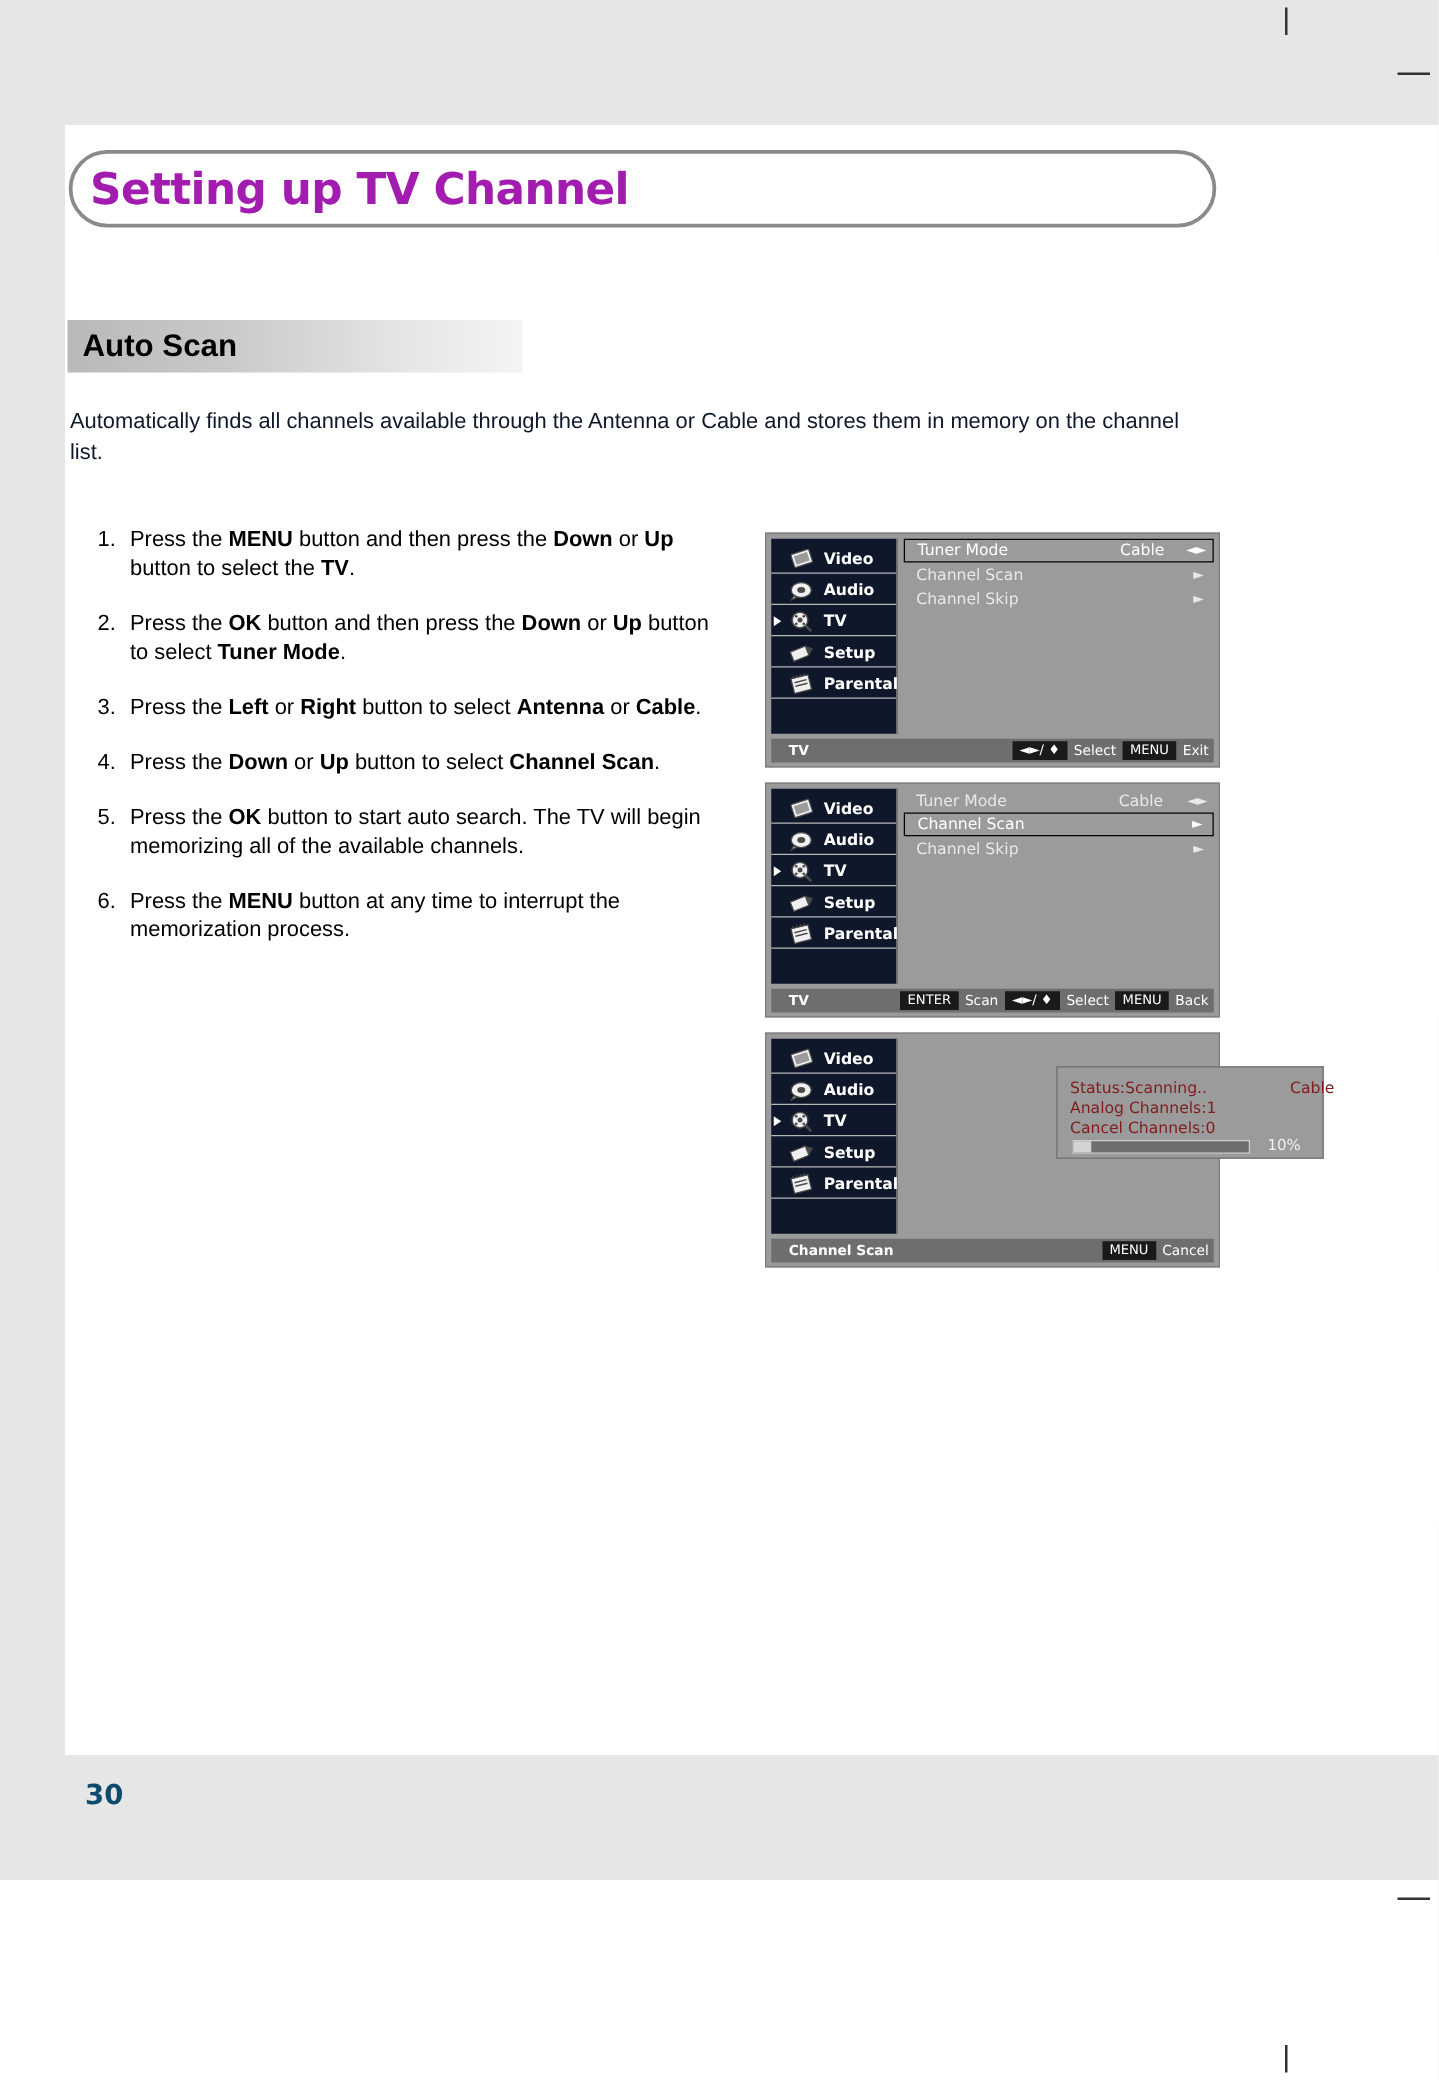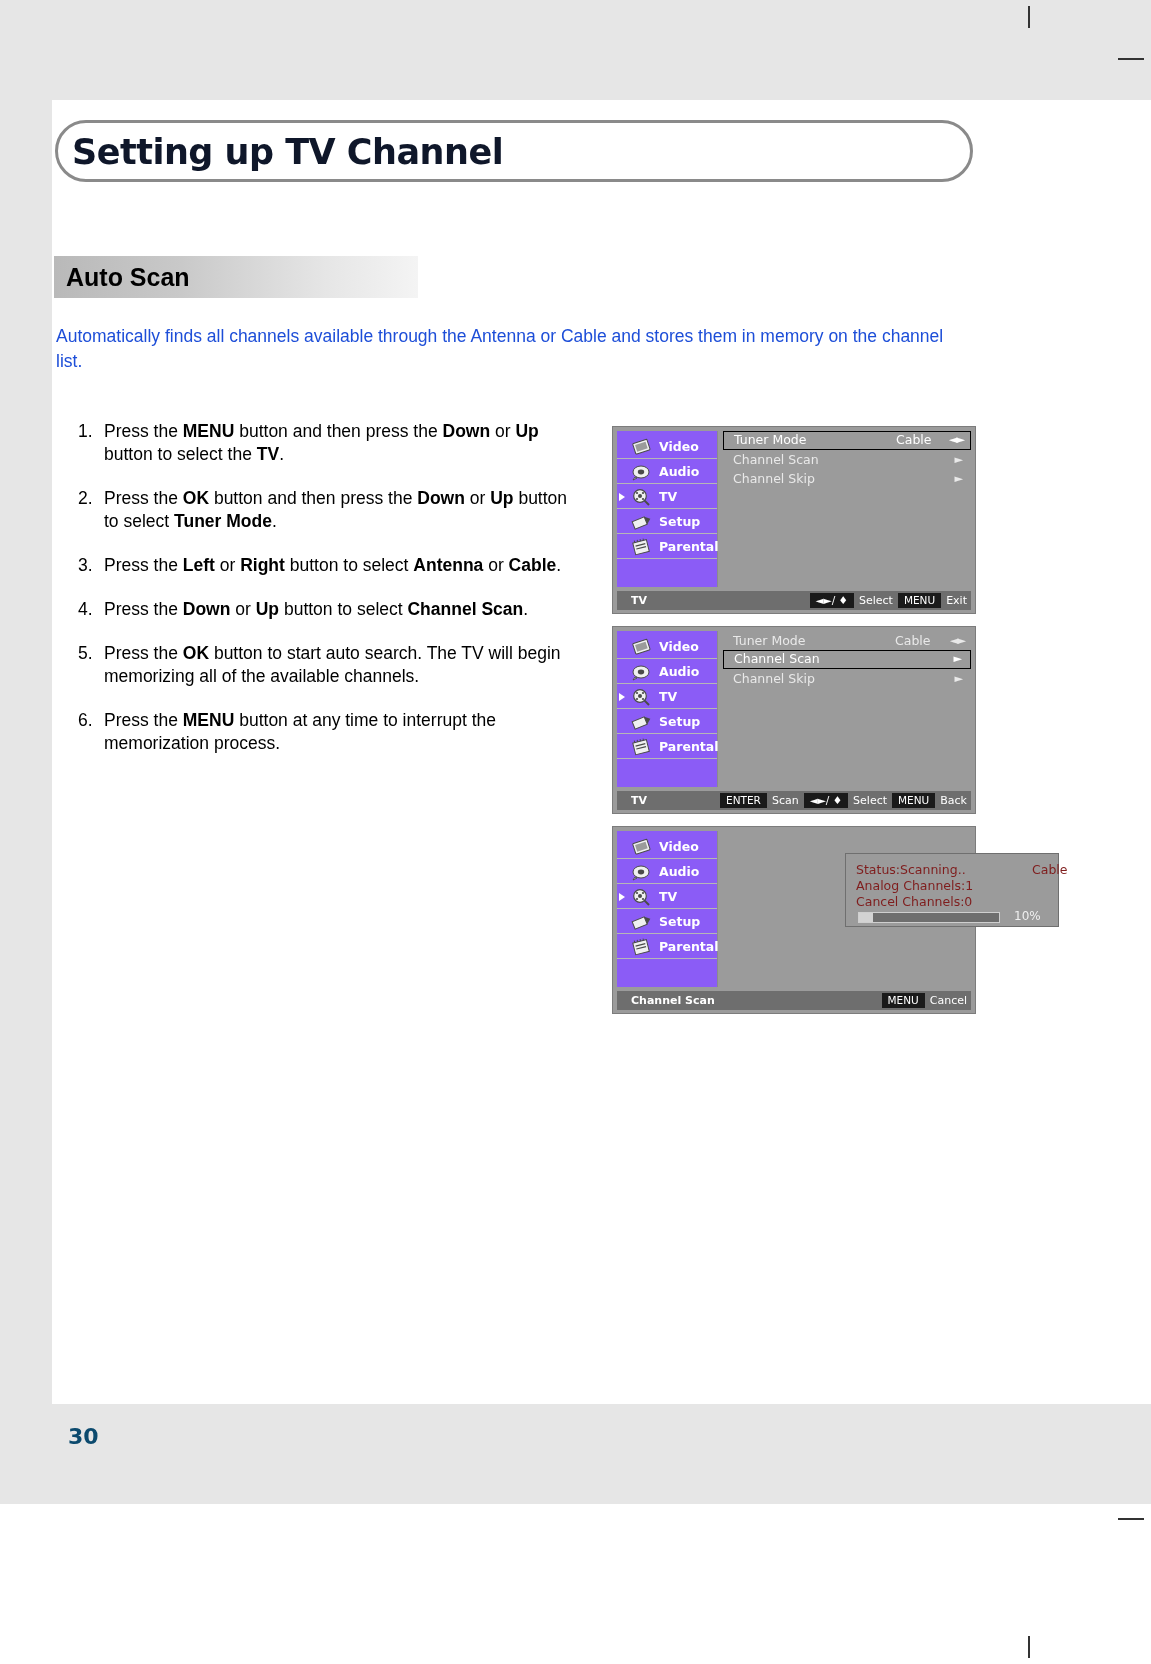--- a/index.html
+++ b/index.html
@@ -33,38 +33,38 @@
 
   
   .title-box{
     position:absolute;left:55px;top:120px;width:918px;height:62px;
     border:3px solid #8a8a8a;border-radius:31px;background:#ffffff;
     box-sizing:border-box;
   }
   .title-text{
     position:absolute;left:72px;top:126px;width:880px;height:52px;
     font-family:"DejaVu Sans", sans-serif;
-    font-size:35px;font-weight:bold;color:#0f172a;letter-spacing:-0.5px;
+    font-size:35px;font-weight:bold;color:#a21caf;letter-spacing:-0.5px;
     line-height:52px;
   }
 
   
   .section-bar{
     position:absolute;left:54px;top:256px;width:364px;height:42px;
     background:linear-gradient(to right,#b9b9b9 0%,#c9c9c9 35%,#e6e6e6 75%,#f4f4f4 100%);
   }
   .section-label{
     position:absolute;left:66px;top:258px;height:38px;line-height:38px;
     font-family:Liberation Sans, sans-serif;
     font-size:25px;font-weight:bold;color:#000;
   }
 
   .intro{
     position:absolute;left:56px;top:324px;width:910px;
-    font-size:17.5px;line-height:25px;color:#1d4ed8;
+    font-size:17.5px;line-height:25px;color:#0f172a;
   }
 
   
   .steps{
     position:absolute;left:78px;top:420px;width:500px;
     font-size:17.5px;line-height:23px;color:#000;
   }
   .step{display:flex;margin-bottom:21px;}
   .step-num{width:26px;flex:0 0 26px;text-align:left;}
   .step-body{flex:1;}
@@ -78,21 +78,21 @@
     box-sizing:border-box;
     font-family:"DejaVu Sans", sans-serif;
   }
   .osd1{left:612px;top:426px;width:364px;height:188px;}
   .osd2{left:612px;top:626px;width:364px;height:188px;}
   .osd3{left:612px;top:826px;width:364px;height:188px;}
 
   .osd-body{position:absolute;left:0;top:0;right:0;bottom:24px;}
   .osd-side{
     position:absolute;left:4px;top:4px;width:100px;bottom:2px;
-    background:#8b5cf6;border-right:1px solid #8b8b8b;
+    background:#0f172a;border-right:1px solid #8b8b8b;
   }
   .side-item{
     position:relative;height:25px;line-height:25px;
     border-bottom:1px solid #b6b6b6;
     color:#ffffff;font-size:12.5px;font-weight:bold;
     padding-left:42px;box-sizing:border-box;
   }
   .side-item.first{margin-top:3px;}
   .side-icon{
     position:absolute;left:14px;top:4px;width:22px;height:18px;

